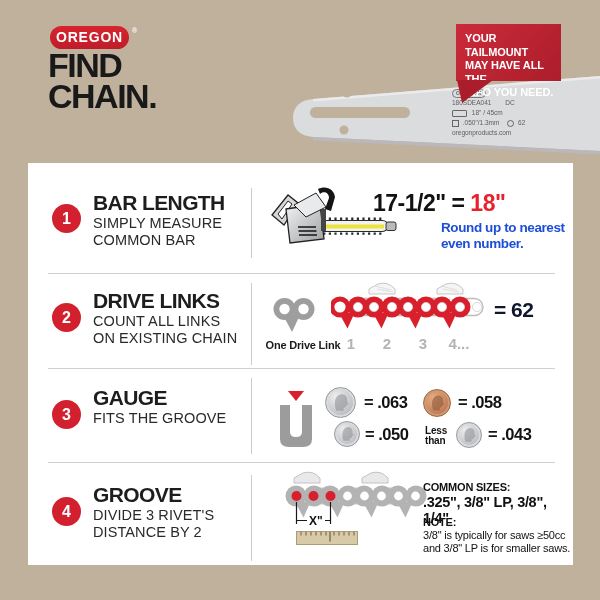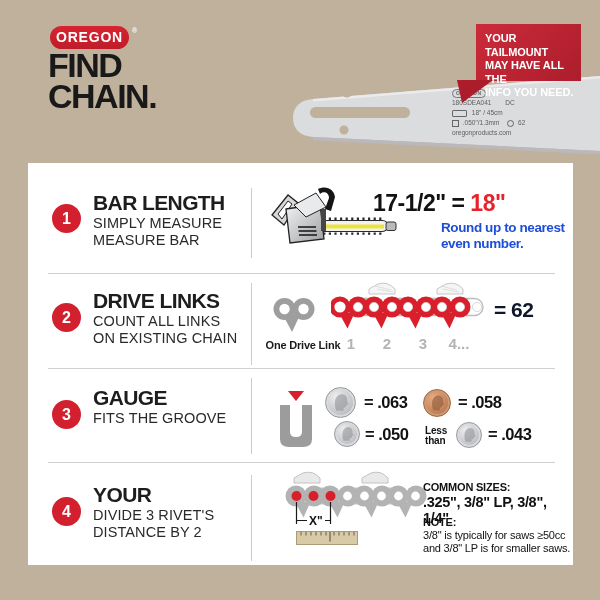--- a/index.html
+++ b/index.html
@@ -8,21 +8,21 @@
   .abs{position:absolute;}
   
   .logo-pill{left:50px;top:26px;width:79px;height:23px;border-radius:12px;
     background:linear-gradient(180deg,#d8242f,#bf1c2a);color:#fff;font-weight:700;
     font-size:14px;letter-spacing:.8px;text-align:center;line-height:23px;}
   .logo-reg{left:132px;top:27px;color:#fff;font-size:7px;font-weight:700;}
   .main-title{left:48px;top:50px;color:#191919;font-weight:700;font-size:34px;
     line-height:31px;letter-spacing:-1.5px;}
   .callout{left:456px;top:24px;width:105px;height:57px;
     background:linear-gradient(135deg,#cb2b3a,#ac1d2b);color:#fff;font-weight:700;
-    font-size:11px;line-height:13.5px;letter-spacing:-.1px;padding:8px 0 0 9px;box-sizing:border-box;margin-left:20px;}
+    font-size:11px;line-height:13.5px;letter-spacing:-.1px;padding:8px 0 0 9px;box-sizing:border-box;}
   .callout-tail{left:456px;top:80px;}
   
   .stamp{left:452px;top:88px;color:#5d5d5d;font-size:6.5px;line-height:10px;}
   .stamp .oval{display:inline-block;border:1px solid #777;border-radius:6px;
     padding:0 3px;font-size:5px;font-weight:700;letter-spacing:.6px;color:#666;line-height:7px;}
   .stamp .ic-bar{display:inline-block;width:13px;height:5px;border:1px solid #666;border-radius:1px;margin-right:3px;vertical-align:middle;}
   .stamp .ic-sq{display:inline-block;width:5px;height:5px;border:1px solid #666;margin-right:2px;vertical-align:middle;}
   .stamp .ic-ci{display:inline-block;width:5px;height:5px;border:1px solid #666;border-radius:50%;margin:0 2px 0 6px;vertical-align:middle;}
   
   .card{left:28px;top:163px;width:545px;height:402px;background:#fff;}
@@ -100,21 +100,21 @@
 
   <div class="abs hdiv" style="top:110px"></div>
   <div class="abs hdiv" style="top:205px"></div>
   <div class="abs hdiv" style="top:299px"></div>
 
   <div>
     <div class="abs step-circle" style="top:41px">1</div>
     <div class="abs step-title" style="top:28px">BAR LENGTH</div>
     <div class="abs step-sub" style="top:52px">
       <div>SIMPLY MEASURE</div>
-      <div>MEASURE BAR</div>
+      <div>COMMON BAR</div>
     </div>
     <div class="abs vdiv" style="top:25px;height:70px"></div>
 
     <svg class="abs" style="left:232px;top:18px" width="140" height="80" viewBox="0 0 140 80">
       <defs>
         <linearGradient id="gBody" x1="0" y1="0" x2="1" y2="1">
           <stop offset="0" stop-color="#f2f3f4"></stop>
             <stop offset="1" stop-color="#9fa0a2"></stop>
         </linearGradient>
       </defs>
@@ -273,21 +273,21 @@
     <div class="abs coin silver" style="left:428px;top:259px;width:24px;height:24px">
       <svg width="24" height="24" viewBox="0 0 28 28">
           <path d="M9,19 C8,13 9,9 12,7 C15,5 19,6 20,9 C21,11 20,13 21,14 L22,16 L20,16 C20,18 19,19 17,19 L17,22 L10,22 Z" fill="#8a8d91" opacity=".55"></path>
         </svg>
     </div>
     <span class="abs coin-label" style="left:460px;top:262px">= .043</span>
   </div>
 
   <div>
     <div class="abs step-circle" style="top:334px">4</div>
-    <div class="abs step-title" style="top:320px">YOUR</div>
+    <div class="abs step-title" style="top:320px">GROOVE</div>
     <div class="abs step-sub" style="top:344px">
       <div>DIVIDE 3 RIVET'S</div>
       <div>DISTANCE BY 2</div>
     </div>
     <div class="abs vdiv" style="top:312px;height:86px"></div>
 
     <svg class="abs" style="left:242px;top:305px" width="160" height="62" viewBox="0 0 160 62">
 
       <g fill="#c9c9c9">
         <rect x="37" y="19.5" width="30" height="17" rx="8.5"></rect>

